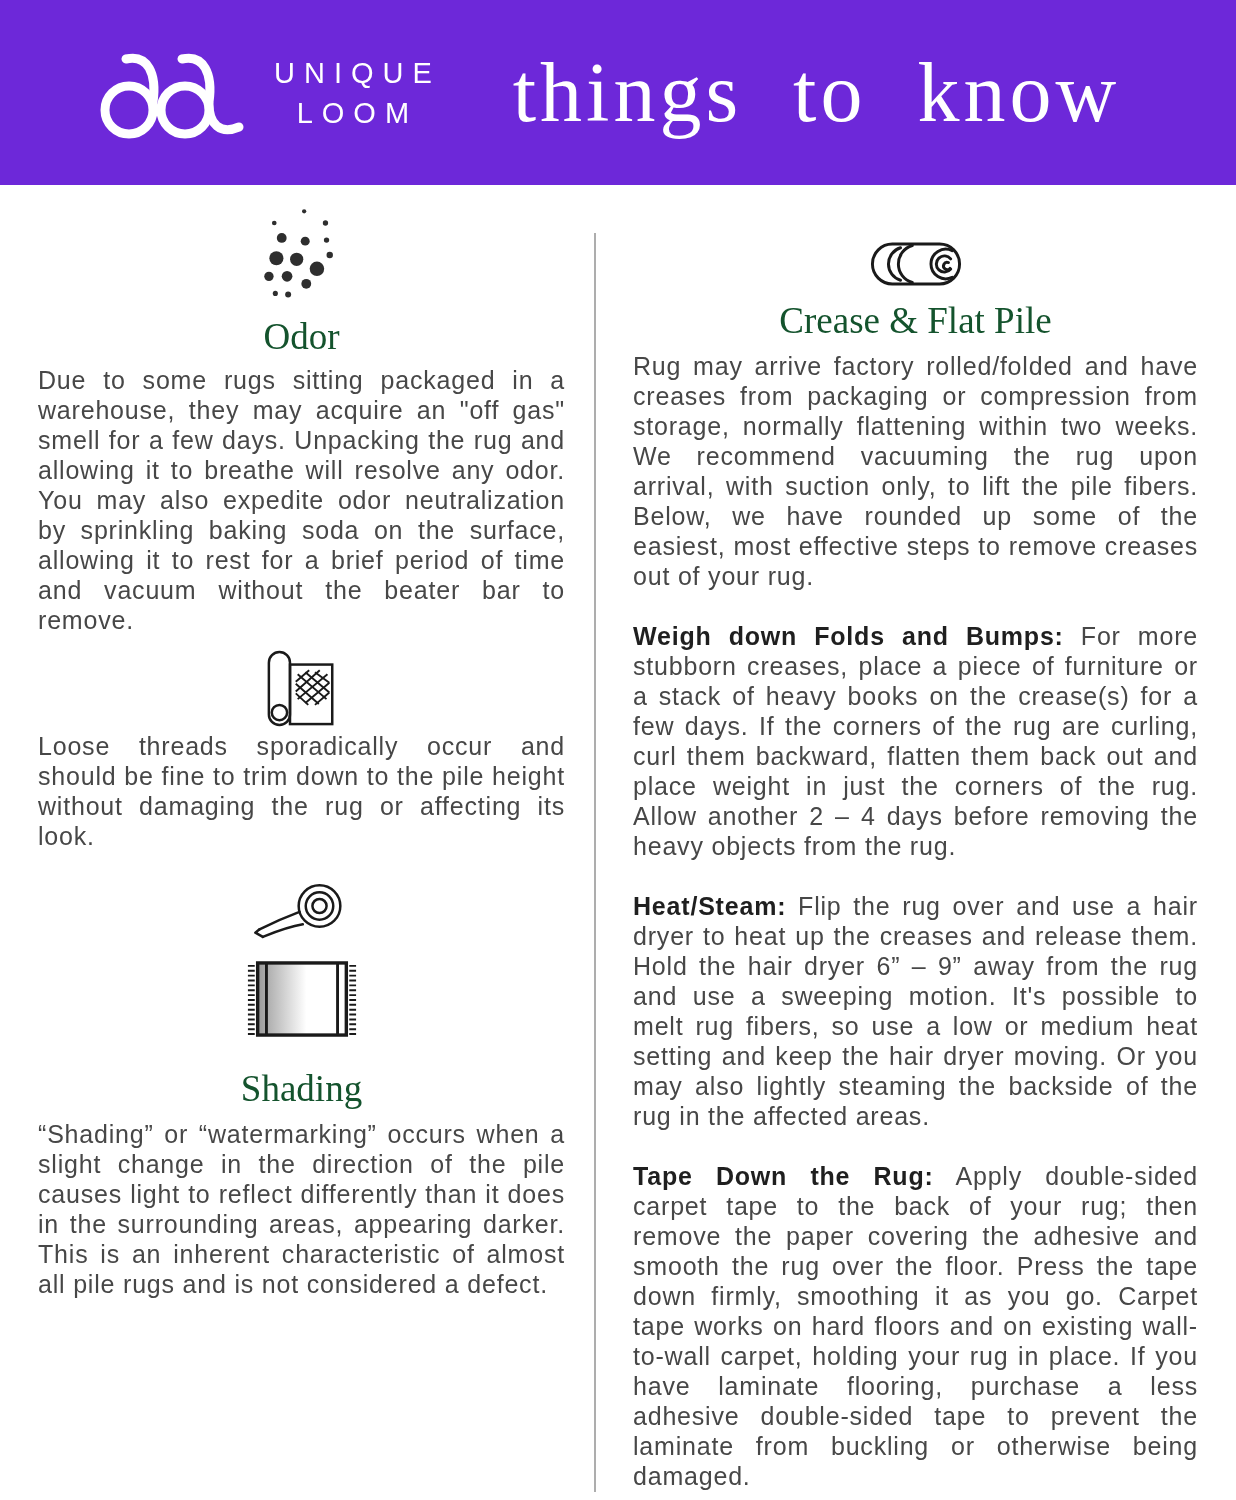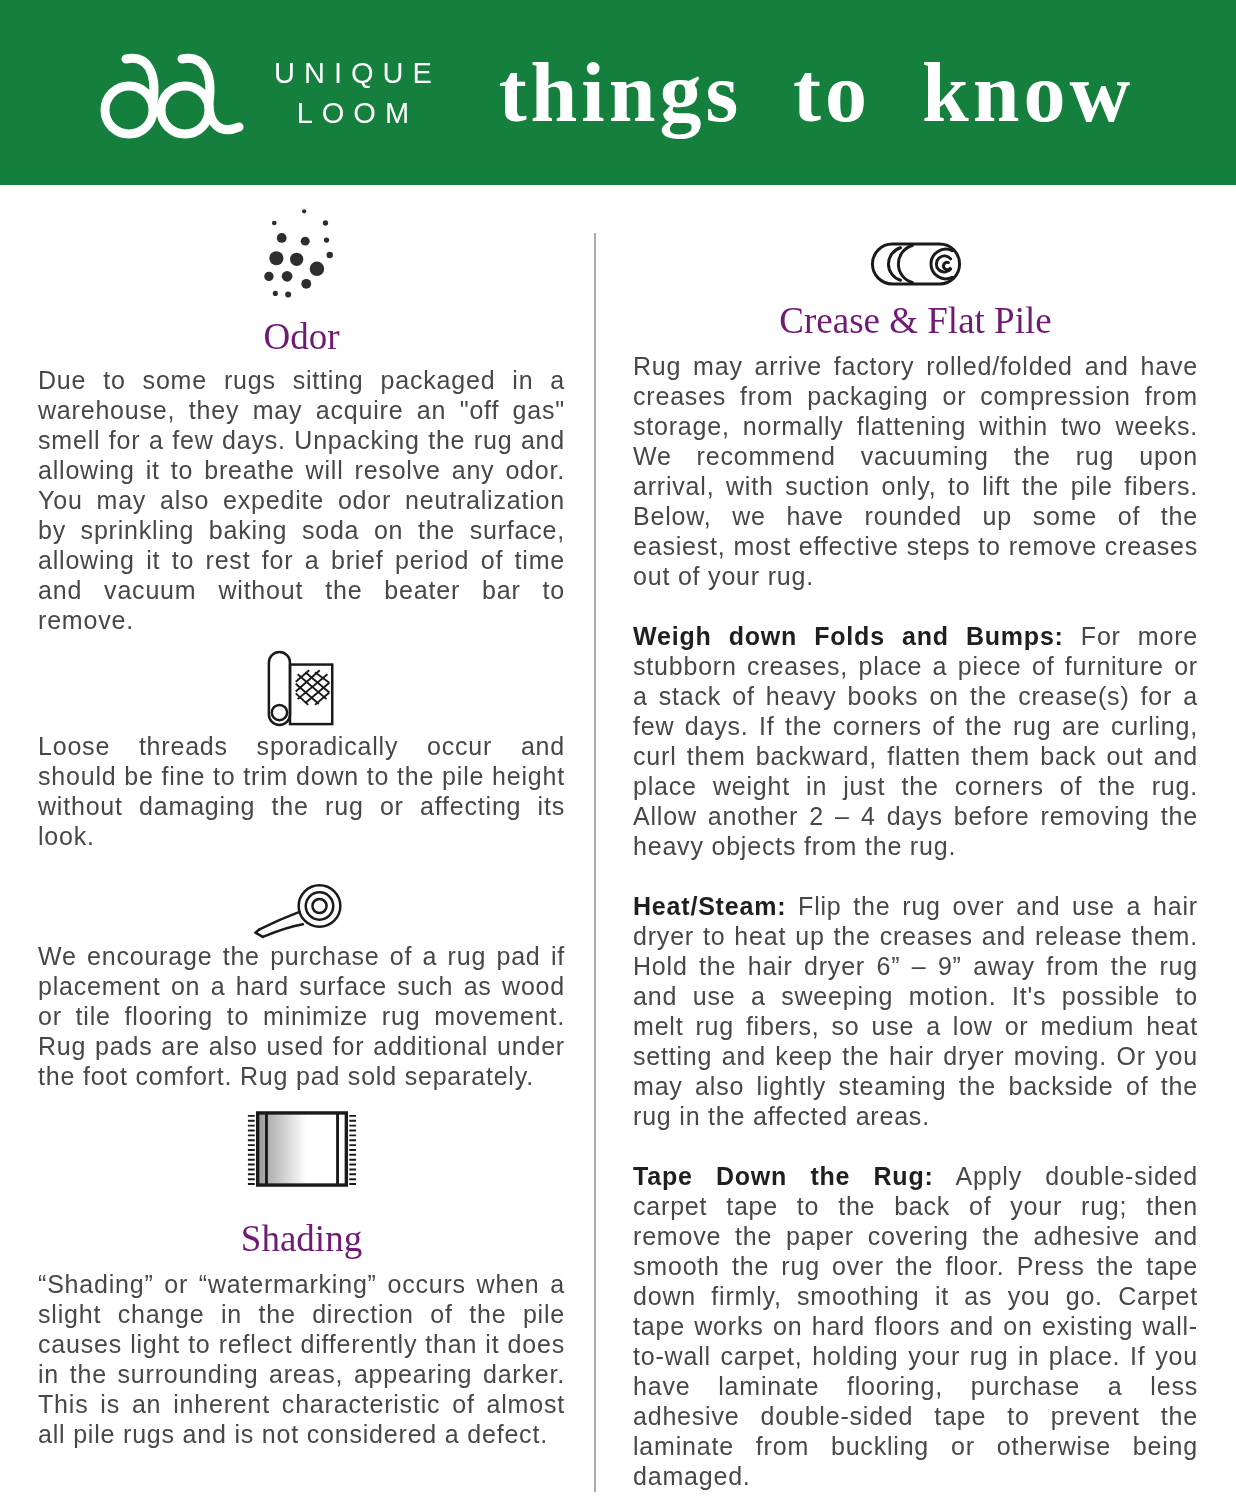--- a/index.html
+++ b/index.html
@@ -7,21 +7,21 @@
   body {
     width: 1236px; height: 1500px;
     margin: 0 auto;
     overflow: hidden;
     font-family: "Liberation Sans", sans-serif;
     position: relative;
   }
   
   .banner {
     height: 185px;
-    background: #15803d;
+    background: #6d28d9;
     display: flex;
     align-items: center;
     padding: 0 20px 0 96px;
   }
   .brand {
     display: flex;
     align-items: center;
     flex: 0 0 auto;
   }
   .brand-logo-svg { display: block; }
@@ -31,21 +31,21 @@
     text-align: center;
     letter-spacing: 9px;
     font-size: 29px;
     line-height: 40px;
     font-weight: 400;
   }
   .page-title {
     flex: 1 1 auto;
     text-align: center;
     font-family: "Liberation Serif", serif;
-    font-weight: 700;
+    font-weight: 400;
     color: #ffffff;
     font-size: 84px;
     letter-spacing: 4px;
     word-spacing: 26px;
     padding-right: 24px;
     white-space: nowrap;
   }
   
   .columns {
     display: flex;
@@ -61,21 +61,21 @@
     background: #ADADAD;
     margin-top: 48px;
     height: 1259px;
     margin-left: 29px;
   }
   
   .icon-wrap { display: flex; justify-content: center; }
   .section-heading {
     font-family: "Liberation Serif", serif;
     font-weight: 400;
-    color: #701a75;
+    color: #14532d;
     font-size: 37px;
     line-height: 44px;
     text-align: center;
   }
   .body-text {
     color: #474747;
     font-size: 25px;
     line-height: 30px;
     letter-spacing: 0.8px;
     text-align: justify;
@@ -174,21 +174,20 @@
             <g stroke="#1A1A1A" stroke-width="3" fill="none" stroke-linecap="round" stroke-linejoin="round">
               <circle cx="80" cy="30" r="25"></circle>
               <circle cx="80" cy="30" r="16.5"></circle>
               <circle cx="80" cy="30" r="8.5"></circle>
               <path d="M56,37 C40,43 22,51 8,58"></path>
               <path d="M8,58 L3,62 L12,67"></path>
               <path d="M12,67 C32,59 48,54 60,52"></path>
             </g>
           </svg>
         </div>
-        <p class="body-text">We encourage the purchase of a rug pad if placement on a hard surface such as wood or tile flooring to minimize rug movement. Rug pads are also used for additional under the foot comfort. Rug pad sold separately.</p>
       </div>
 
       <div class="info-section sec-shading">
         <div class="icon-wrap">
           <svg width="116" height="76" viewBox="0 0 115 78" aria-hidden="true">
             <defs>
               <linearGradient id="shadegrad" x1="0" y1="0" x2="1" y2="0">
                 <stop offset="0" stop-color="#9a9a9a"></stop>
                 <stop offset="0.55" stop-color="#ffffff"></stop>
               </linearGradient>

